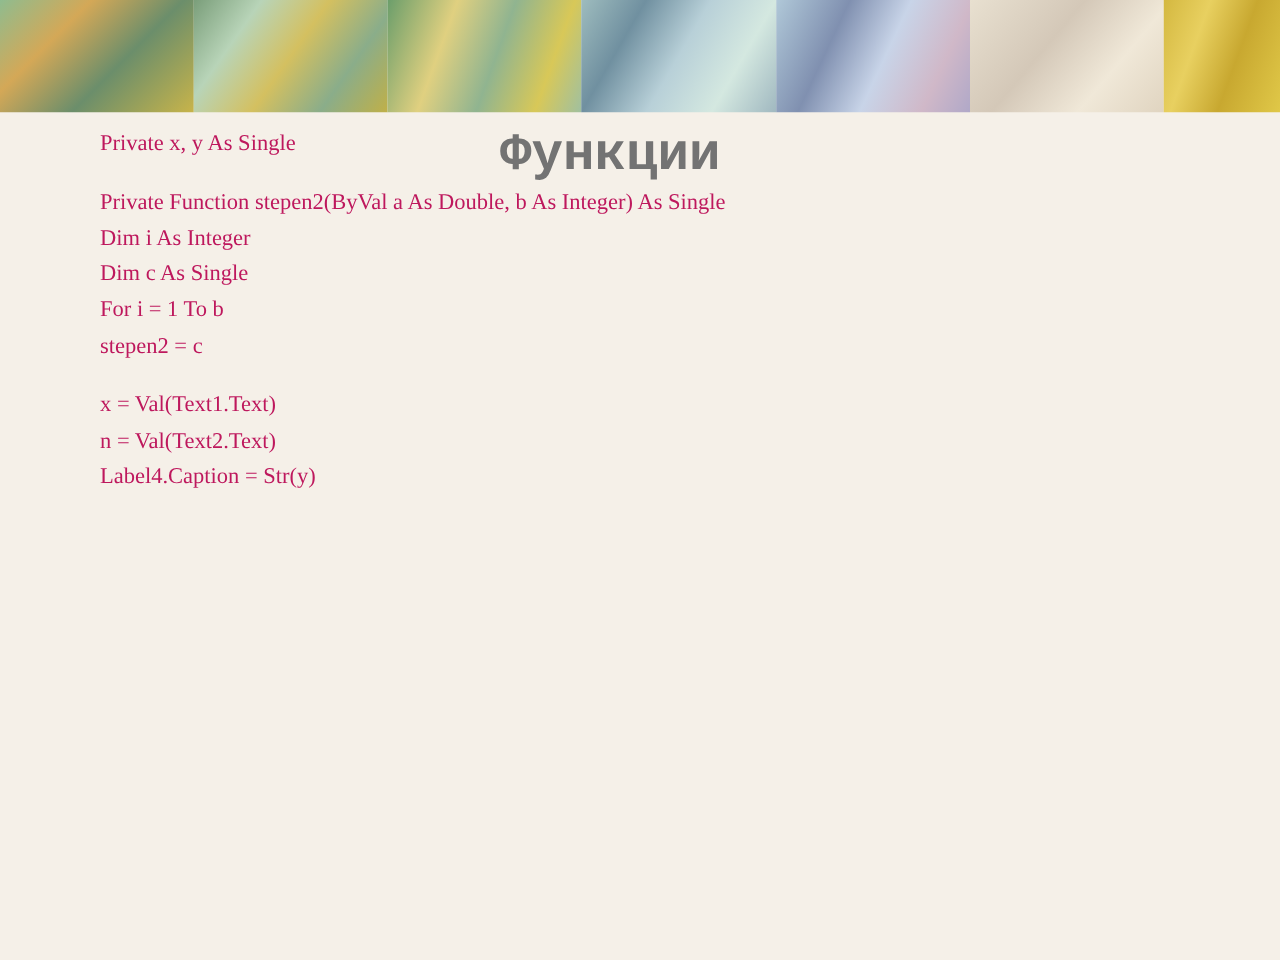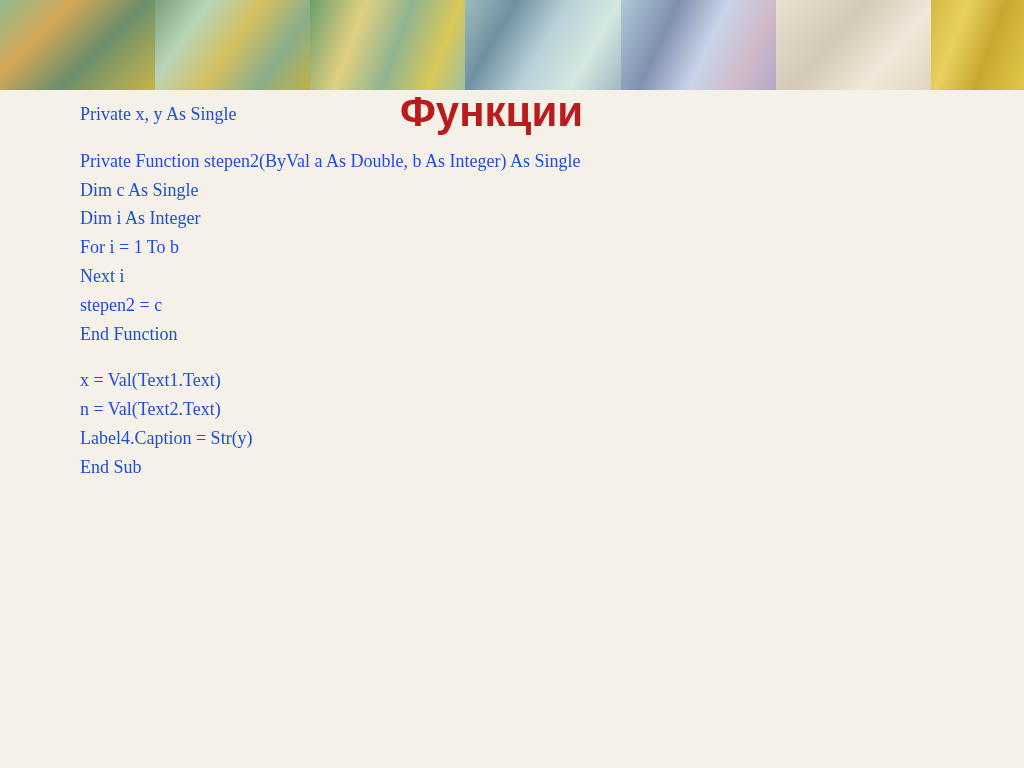--- a/index.html
+++ b/index.html
@@ -52,35 +52,35 @@
     }
     
     .banner-seg-7 {
       background: linear-gradient(110deg, #d4b840 0%, #e8d060 30%, #c8a830 60%, #e0c848 100%);
       flex: 0.6;
     }
 
     
     .title {
       position: absolute;
-      top: 88px;
+      top: 100px;
       left: 400px;
       font-size: 42px;
       font-weight: bold;
-      color: #b91c1c;
-      font-family: Liberation Sans, sans-serif;
+      color: #737373;
+      font-family: Liberation Mono, monospace;
     }
 
     
     .code-block {
       position: absolute;
       top: 100px;
       left: 80px;
       font-size: 18px;
-      color: #1d4ed8;
+      color: #be185d;
       line-height: 1.6;
       font-family: 'Times New Roman', Times, serif;
     }
 
     .code-line {
       display: block;
       white-space: nowrap;
     }
 
     .code-spacer {
@@ -100,24 +100,21 @@
   <div class="banner-segment banner-seg-6"></div>
   <div class="banner-segment banner-seg-7"></div>
 </div>
 
 <div class="title">Функции</div>
 
 <div class="code-block">
   <span class="code-line">Private x, y As Single</span>
   <span class="code-spacer"></span>
   <span class="code-line">Private Function stepen2(ByVal a As Double, b As Integer) As Single</span>
+  <span class="code-line">Dim i As Integer</span>
   <span class="code-line">Dim c As Single</span>
-  <span class="code-line">Dim i As Integer</span>
   <span class="code-line">For i = 1 To b</span>
-  <span class="code-line">Next i</span>
   <span class="code-line">stepen2 = c</span>
-  <span class="code-line">End Function</span>
   <span class="code-spacer"></span>
   <span class="code-line">x = Val(Text1.Text)</span>
   <span class="code-line">n = Val(Text2.Text)</span>
   <span class="code-line">Label4.Caption = Str(y)</span>
-  <span class="code-line">End Sub</span>
 </div>
 
 </body></html>

